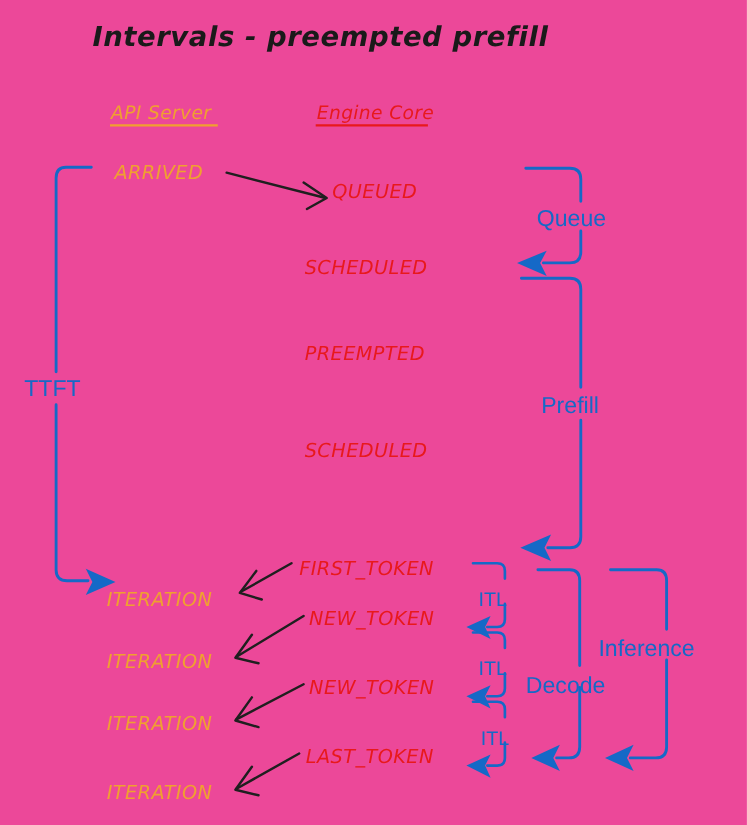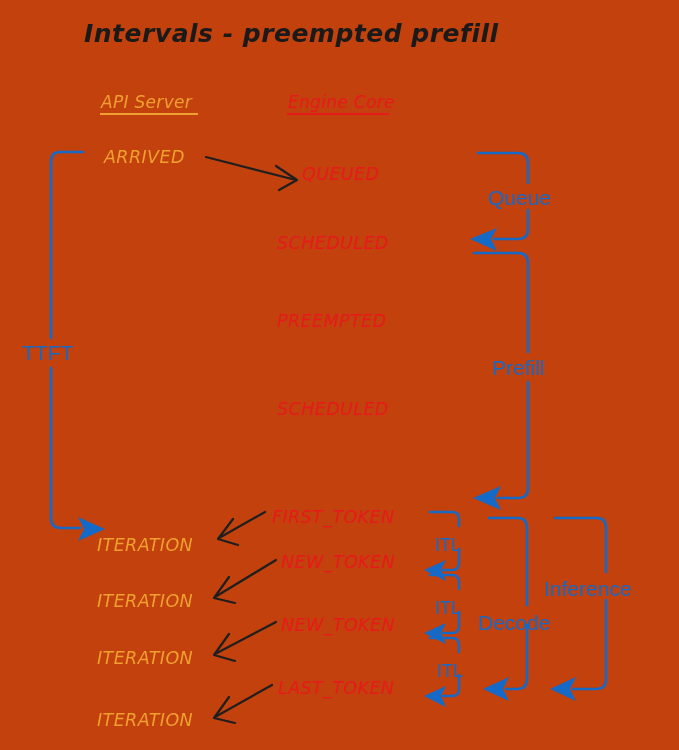--- a/index.html
+++ b/index.html
@@ -10,21 +10,21 @@
   body {
     width: 679px;
     height: 750px;
     font-family: "Liberation Sans", sans-serif;
     overflow: hidden;
   }
   #diagram-root {
     position: relative;
     width: 679px;
     height: 750px;
-    background: #c2410c;
+    background: #ec4899;
   }
   svg#diagram-svg {
     position: absolute;
     top: 0;
     left: 0;
     width: 679px;
     height: 750px;
   }
   .title-text {
     font-family: "DejaVu Sans", sans-serif;

